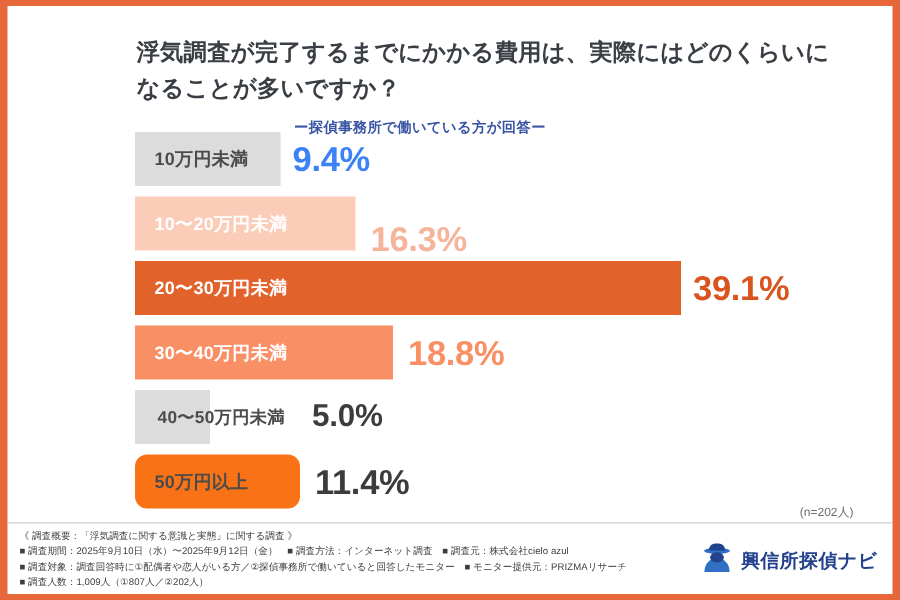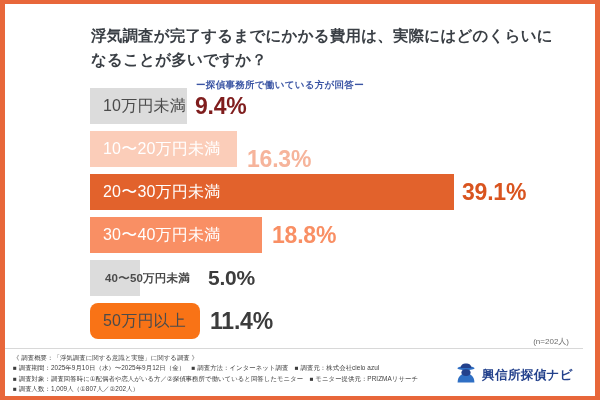--- a/index.html
+++ b/index.html
@@ -64,22 +64,22 @@
     position: absolute;
     left: 0;
     top: 0;
     height: 36px;
     display: flex;
     align-items: center;
     box-sizing: border-box;
     padding-left: 13px;
   }
   .bar-label {
-    font-size: 16px;
-    font-weight: normal;
+    font-size: 12px;
+    font-weight: bold;
     white-space: nowrap;
     letter-spacing: 0.2px;
   }
   .bar-label.outside {
     position: absolute;
     top: 0;
     height: 36px;
     display: flex;
     align-items: center;
     padding-left: 15px;
@@ -112,21 +112,21 @@
     top: 332px;
     font-size: 8px;
     color: #6d6d6d;
     margin-left: 12px;
   }
 
   
   .footer {
     position: absolute;
     left: 0;
-    right: 12px;
+    right: 0;
     bottom: 0;
     height: 48px;
     border-top: 1px solid #d8d8d8;
     box-sizing: border-box;
     padding: 4px 8px 0 8px;
   }
   .footer-lines {
     width: 470px;
   }
   .fline {
@@ -159,21 +159,21 @@
   <div class="heading-block">
     <h1 class="title">浮気調査が完了するまでにかかる費用は、実際にはどのくらいになることが多いですか？</h1>
     <div class="subtitle">ー探偵事務所で働いている方が回答ー</div>
   </div>
 
   <div class="chart">
       <div class="row">
         <div class="bar" style="width: 97px; background: rgb(220, 220, 220);">
           <span class="bar-label" style="color: rgb(75, 75, 75);">10万円未満</span>
         </div>
-        <span class="value" style="left: 105px; color: #7f1d1d;">9.4%</span>
+        <span class="value" style="left: 105px; color: #3b82f6;">9.4%</span>
       </div>
       <div class="row">
         <div class="bar" style="width: 147px; background: rgb(251, 205, 185);">
           <span class="bar-label" style="color: rgb(255, 255, 255);">10〜20万円未満</span>
         </div>
         <span class="value" style="left: 157px; color: rgb(246, 180, 155); margin-top: 10px;">16.3%</span>
       </div>
       <div class="row">
         <div class="bar" style="width: 364px; background: rgb(226, 98, 44);">
           <span class="bar-label" style="color: rgb(255, 255, 255);">20〜30万円未満</span>

